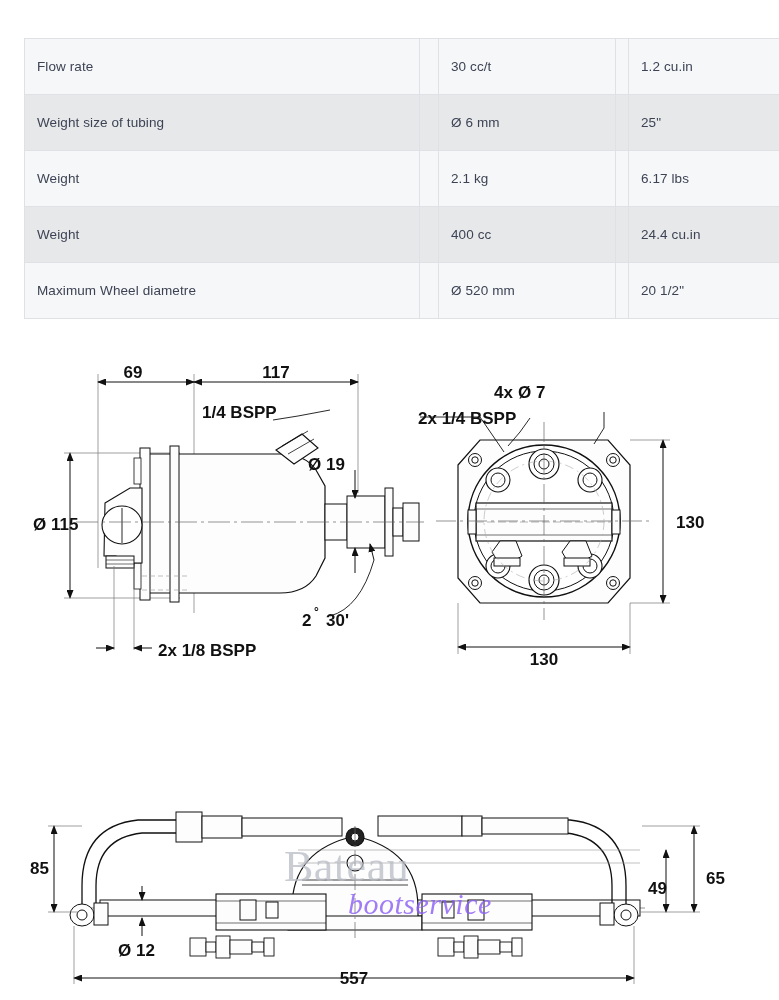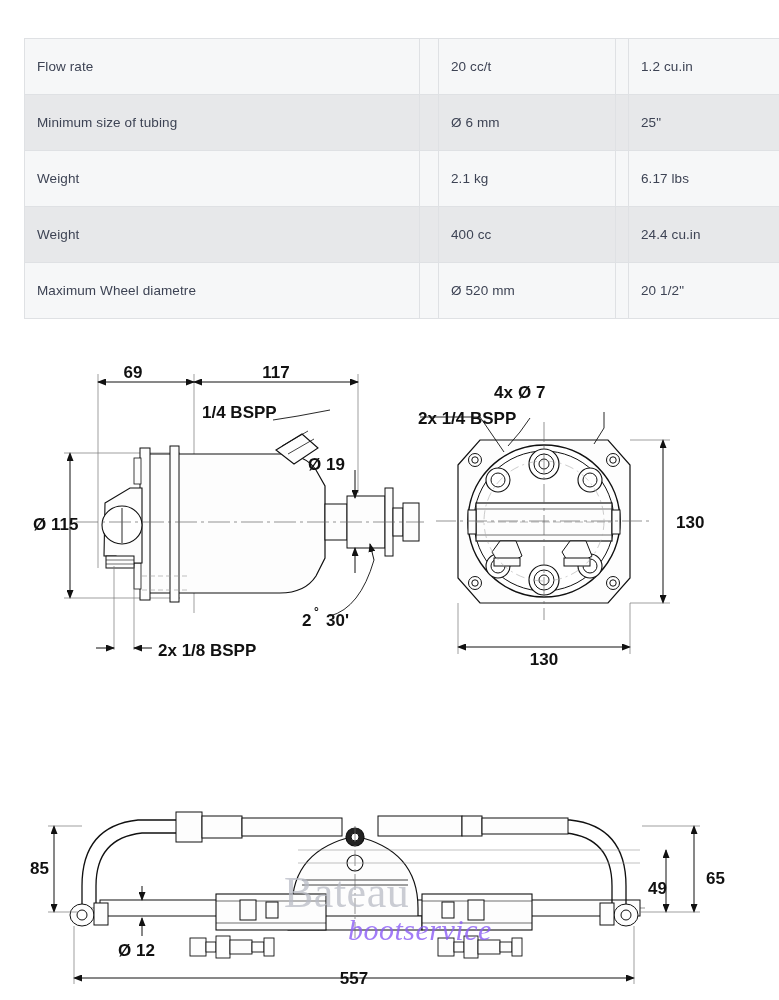--- a/index.html
+++ b/index.html
@@ -45,21 +45,21 @@
   .dwg { position: absolute; text-align: center; }
   .dwg svg { display: block; }
 
   #dwg-side   { left: 30px;  top: 358px; }
   #dwg-front  { left: 418px; top: 370px; }
   #dwg-bottom { left: 30px;  top: 790px; }
 
   
   #watermark {
     position: absolute;
-    left: 278px; top: 875px;
+    left: 278px; top: 849px;
     width: 260px; height: 80px;
     pointer-events: none;
   }
   #watermark .wm-a {
     font-family: "Liberation Serif", serif;
     font-size: 44px;
     color: #b9bcc6;
     opacity: .75;
     position: absolute; left: 6px; top: -8px;
     letter-spacing: .5px;
@@ -77,26 +77,26 @@
 </head>
 <body>
 
 <div id="page">
 
   <table id="spec-table">
     <tbody>
       <tr class="odd">
         <td class="c-label">Flow rate</td>
         <td class="c-gap1"></td>
-        <td class="c-metric">20 cc/t</td>
+        <td class="c-metric">30 cc/t</td>
         <td class="c-gap2"></td>
         <td class="c-imp">1.2 cu.in</td>
       </tr>
       <tr class="even">
-        <td class="c-label">Minimum size of tubing</td>
+        <td class="c-label">Weight size of tubing</td>
         <td class="c-gap1"></td>
         <td class="c-metric">Ø 6 mm</td>
         <td class="c-gap2"></td>
         <td class="c-imp">25"</td>
       </tr>
       <tr class="odd">
         <td class="c-label">Weight</td>
         <td class="c-gap1"></td>
         <td class="c-metric">2.1 kg</td>
         <td class="c-gap2"></td>

